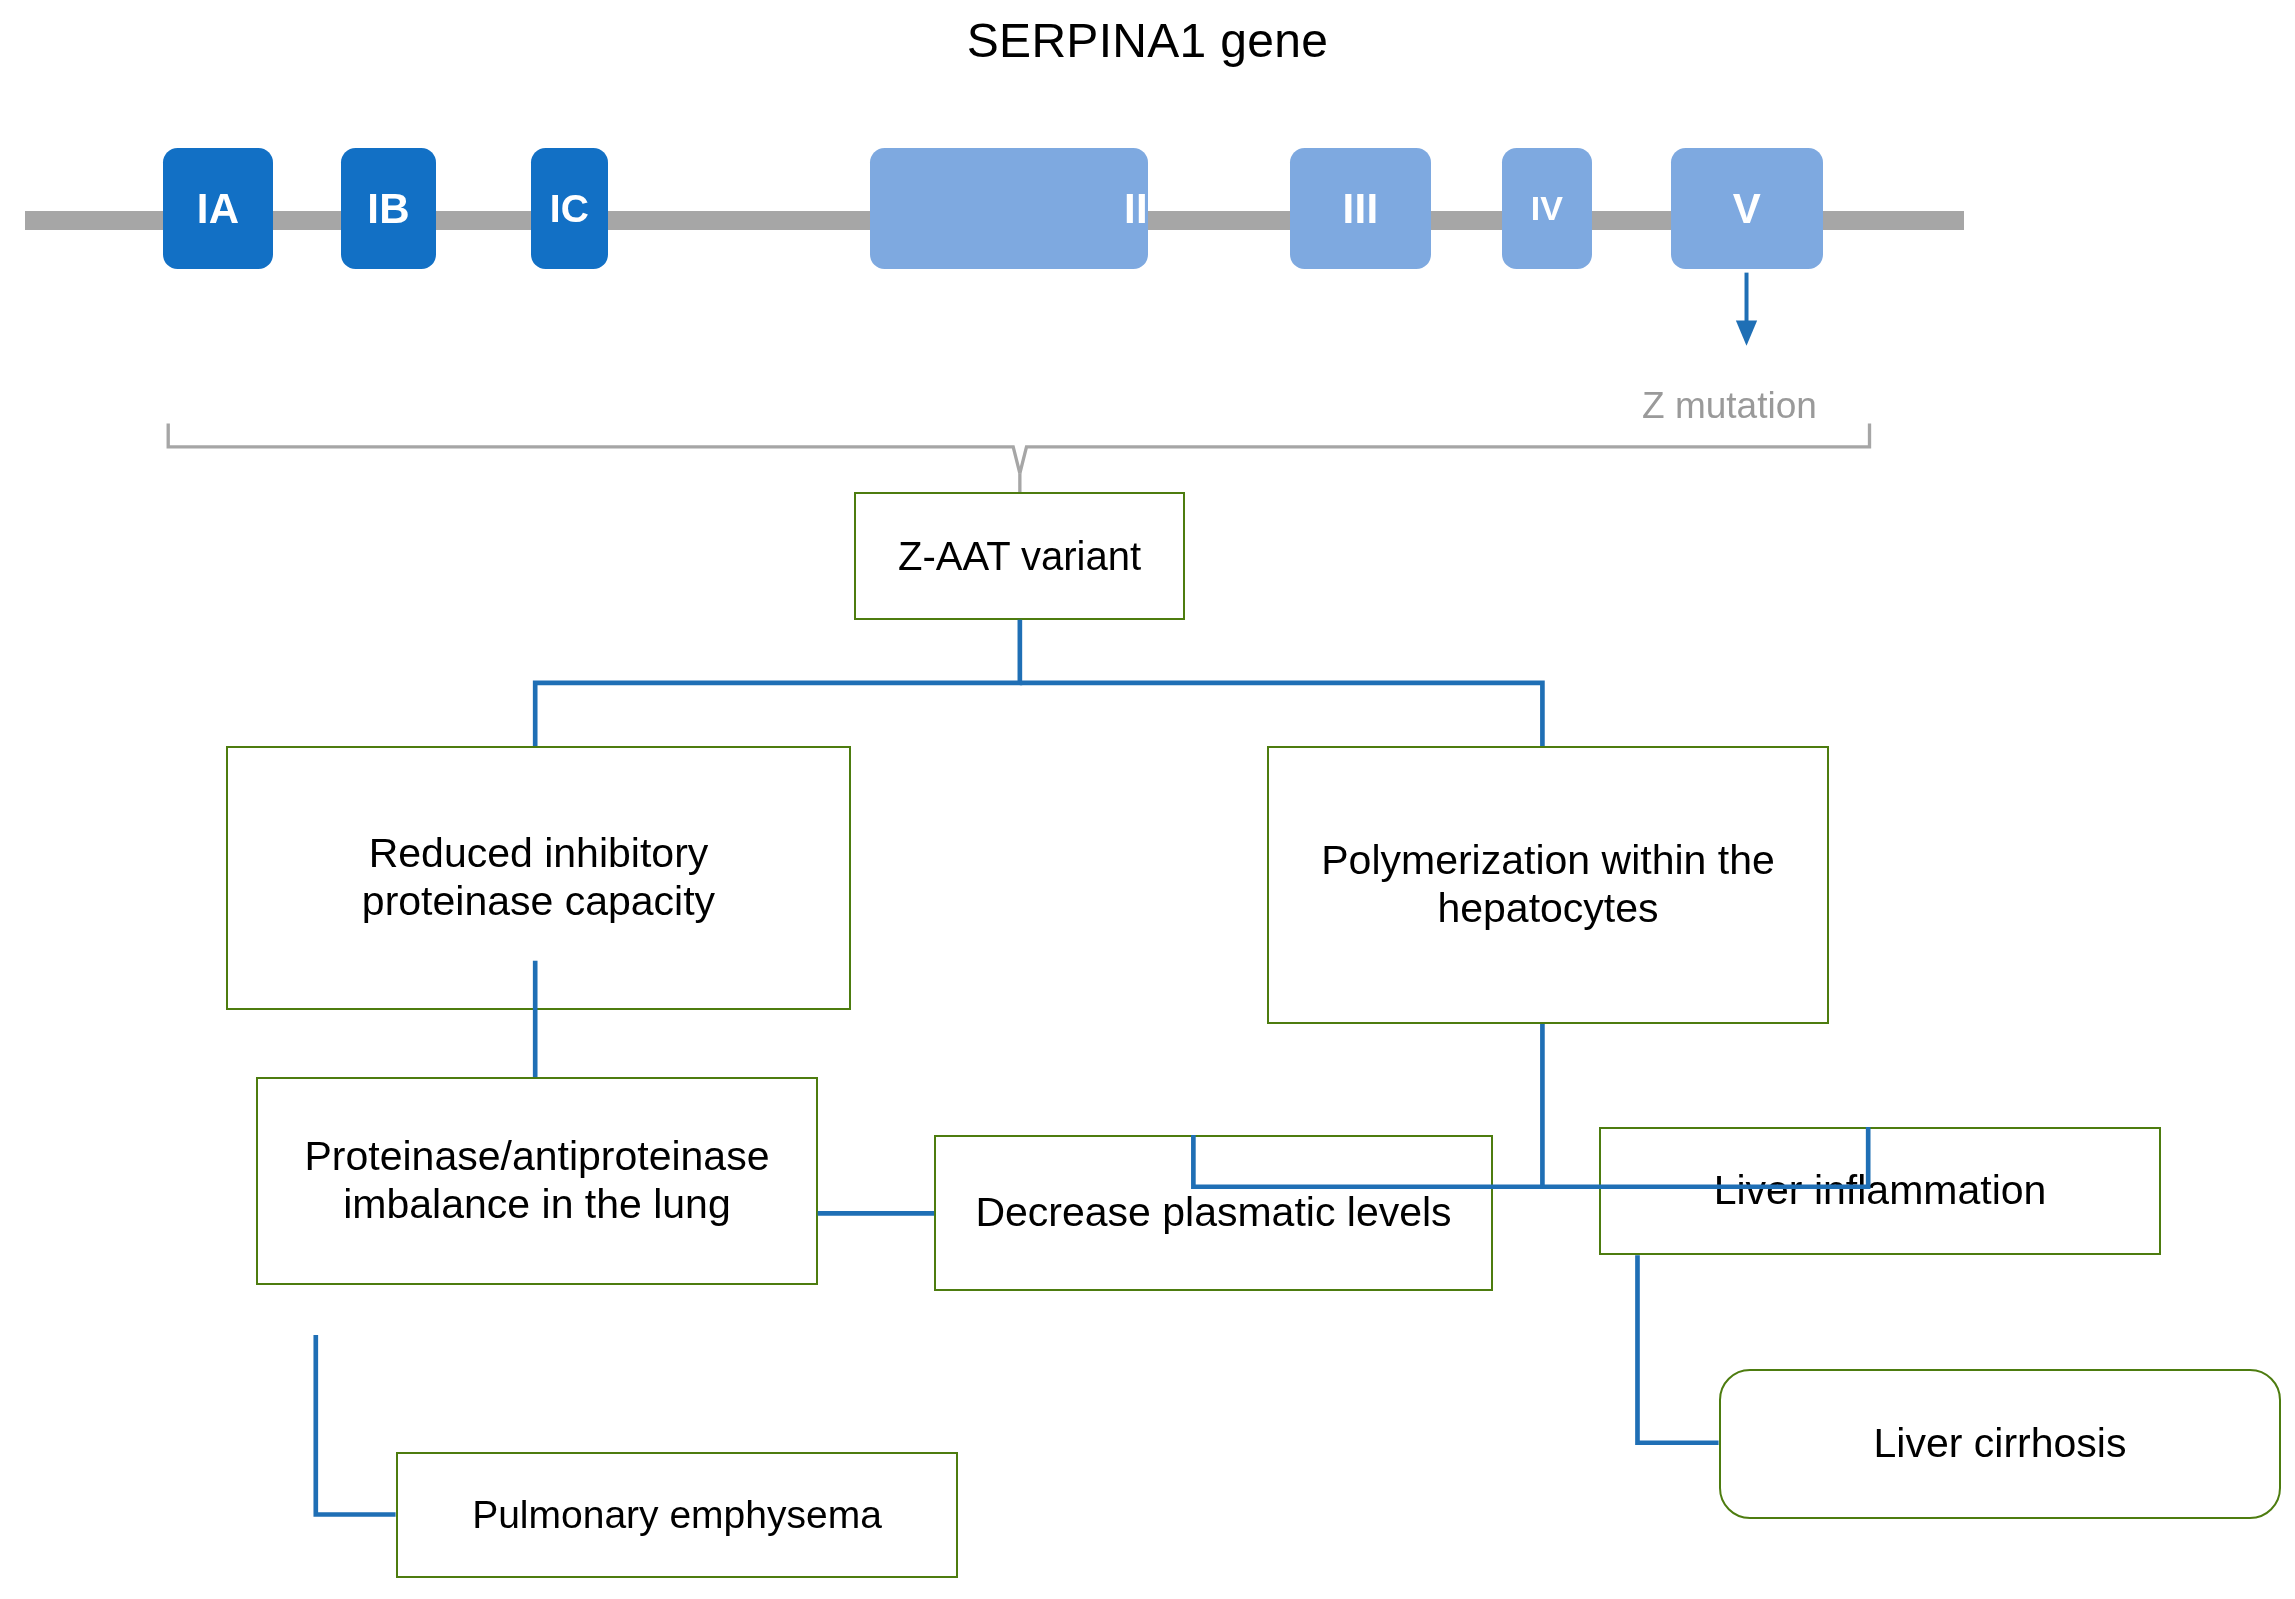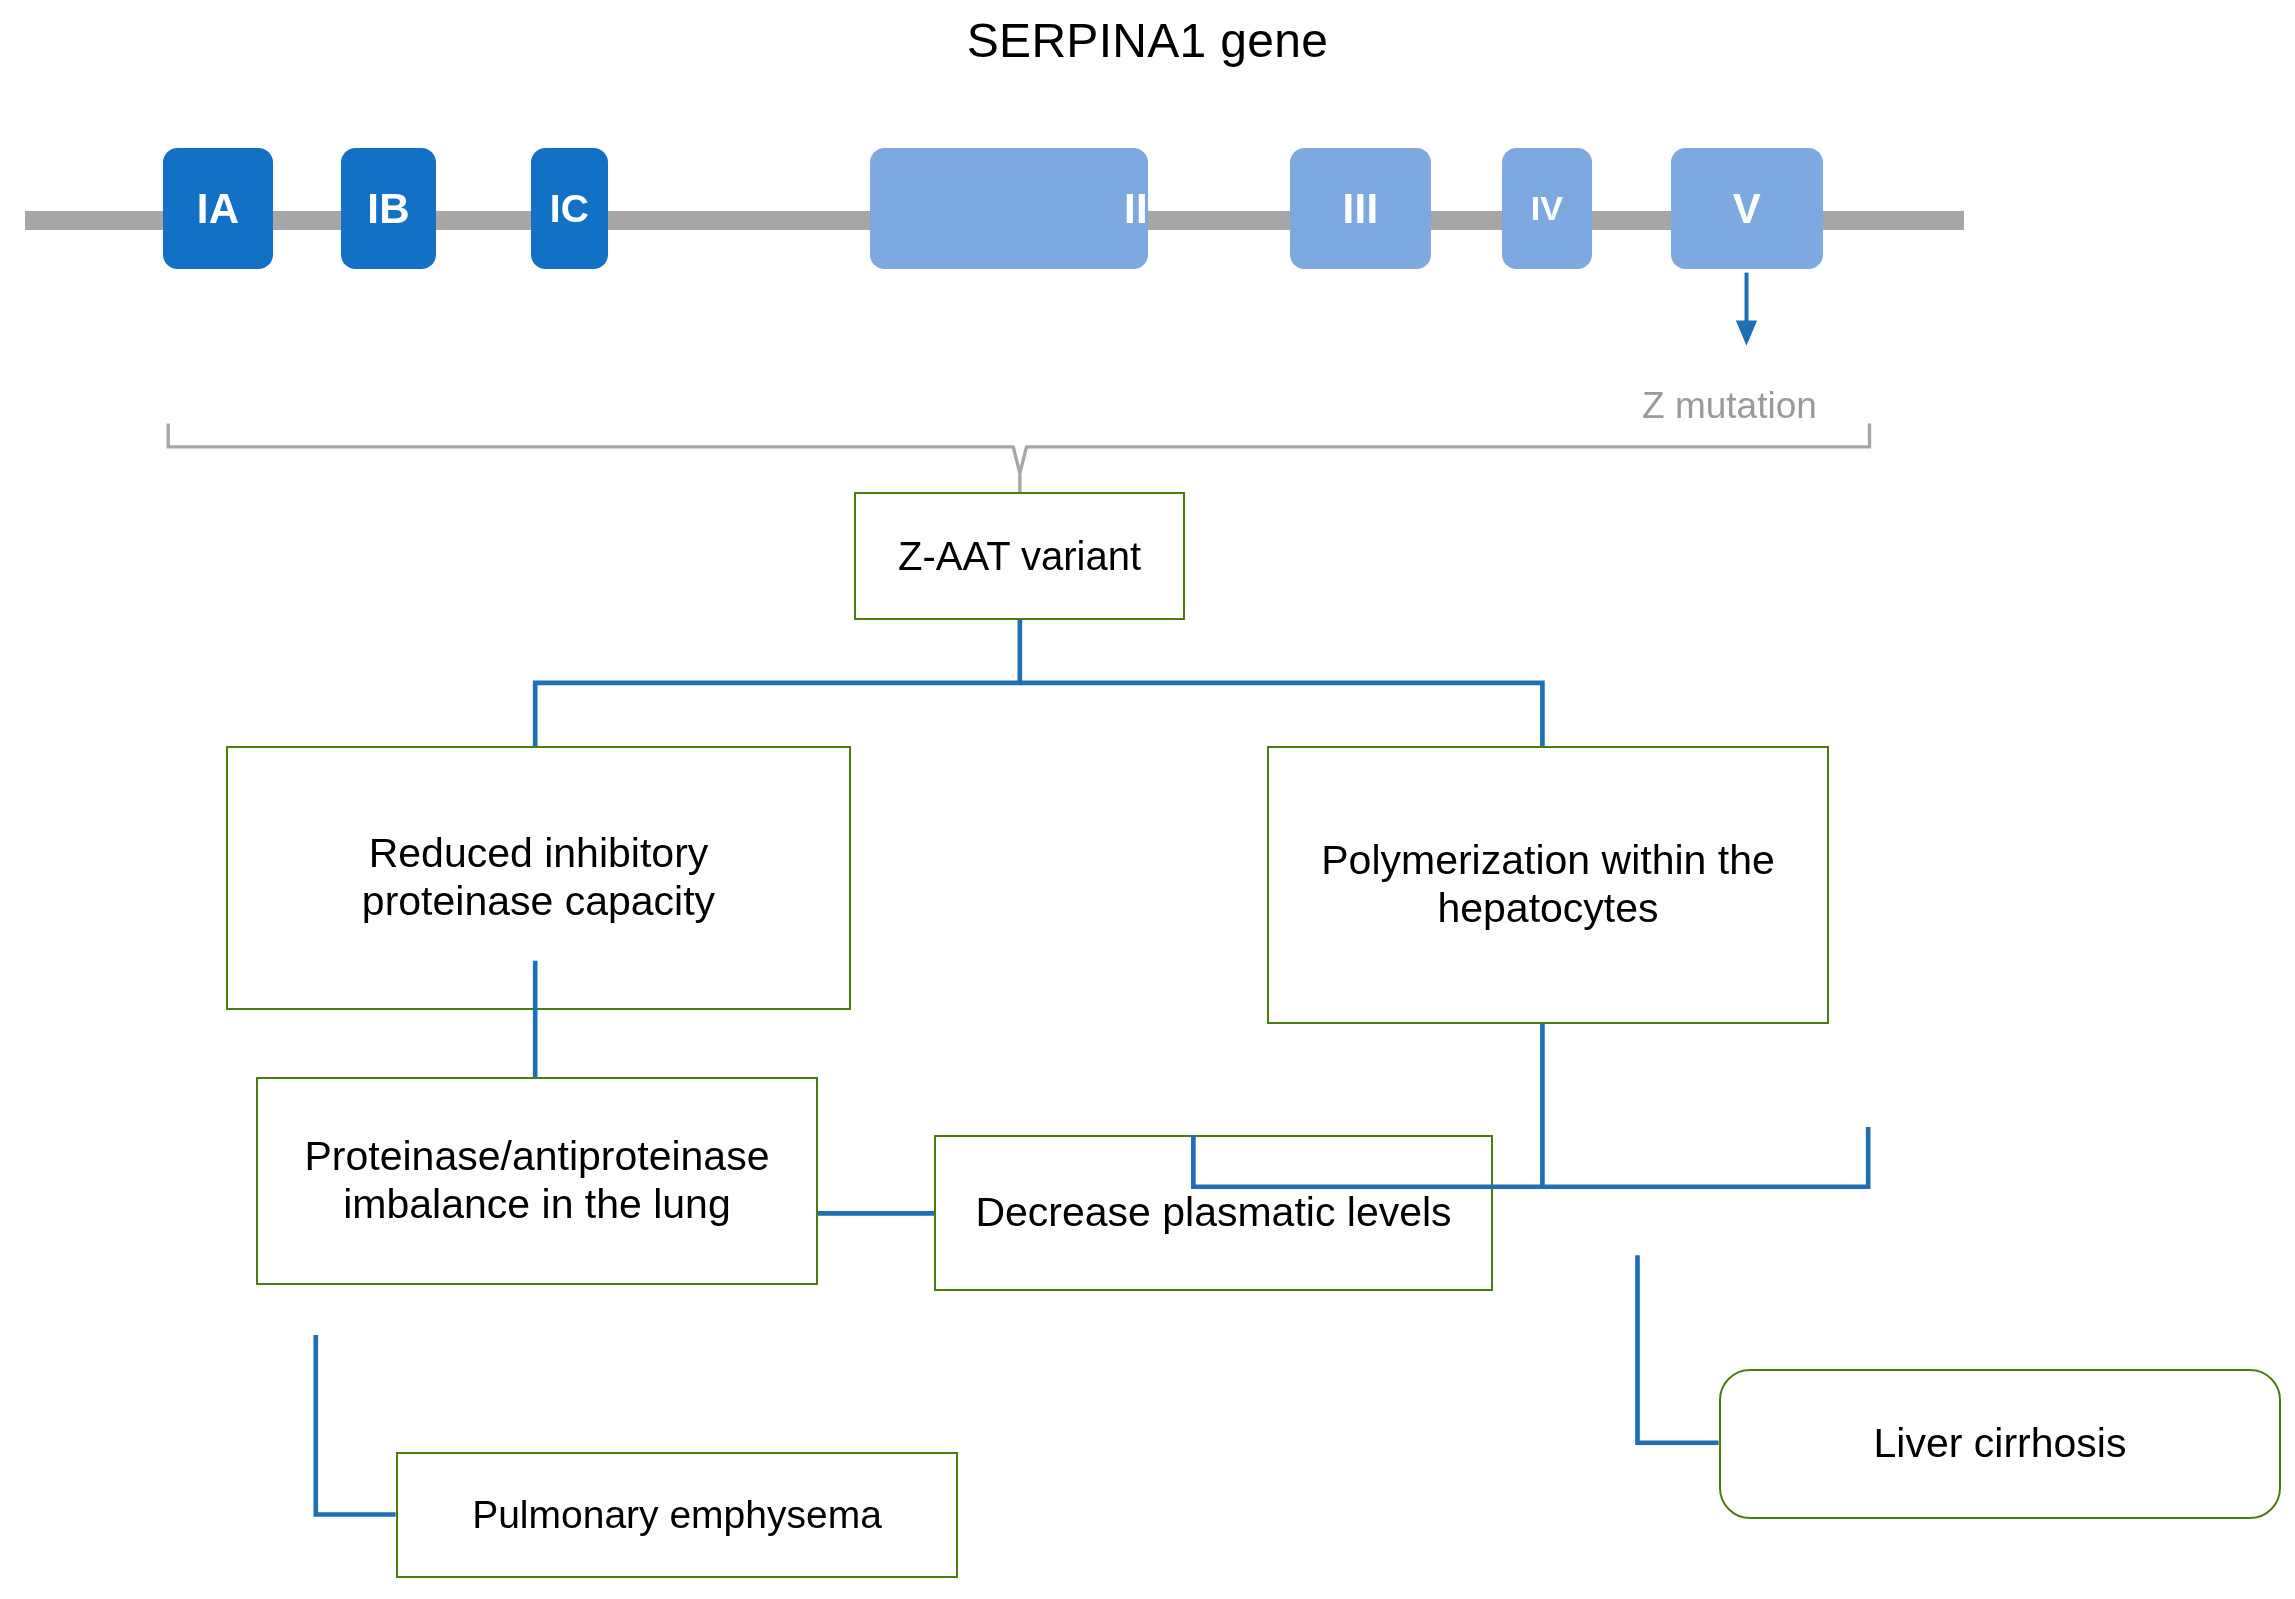--- a/index.html
+++ b/index.html
@@ -139,20 +139,23 @@
 
   <div class="node" style="left:256px; top:1077px; width:562px; height:208px; font-size:41px;">
     <span>Proteinase/antiproteinase
 imbalance in the lung</span>
   </div>
 
   <div class="node" style="left:934px; top:1135px; width:559px; height:156px; font-size:41px;">
     <span>Decrease plasmatic levels</span>
   </div>
 
+  <div class="node" style="left:1599px; top:1127px; width:562px; height:128px; font-size:41px;">
+    <span>Liver inflammation</span>
+  </div>
 
   <div class="node" style="left:396px; top:1452px; width:562px; height:126px; font-size:39px;text-align:right;">
     <span>Pulmonary  emphysema</span>
   </div>
 
   <div class="node" style="left:1719px; top:1369px; width:562px; height:150px; font-size:41px;border-radius:31px;">
     <span>Liver cirrhosis</span>
   </div>
 
   <svg id="wires" viewBox="0 0 3452 2405" xmlns="http://www.w3.org/2000/svg" aria-hidden="true">

